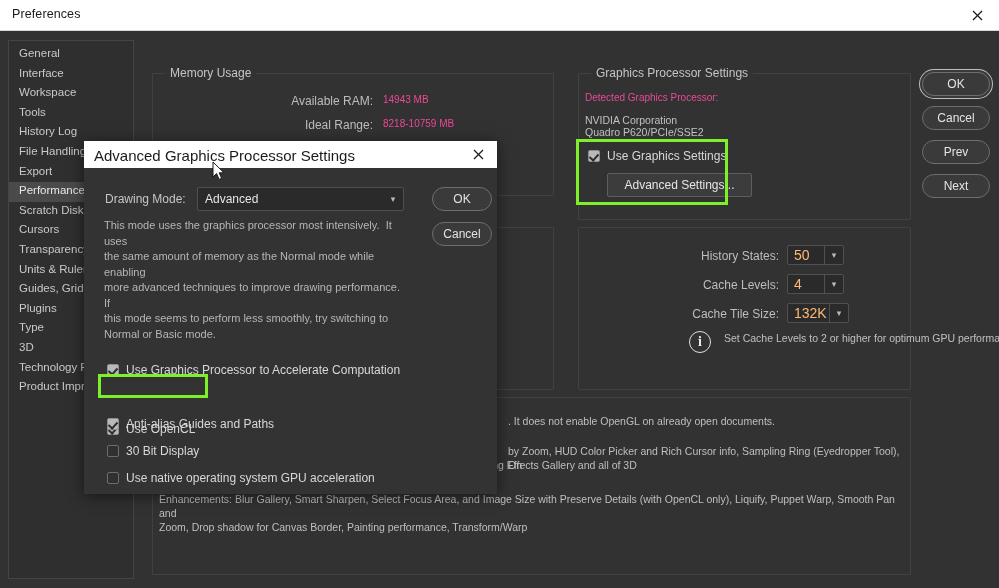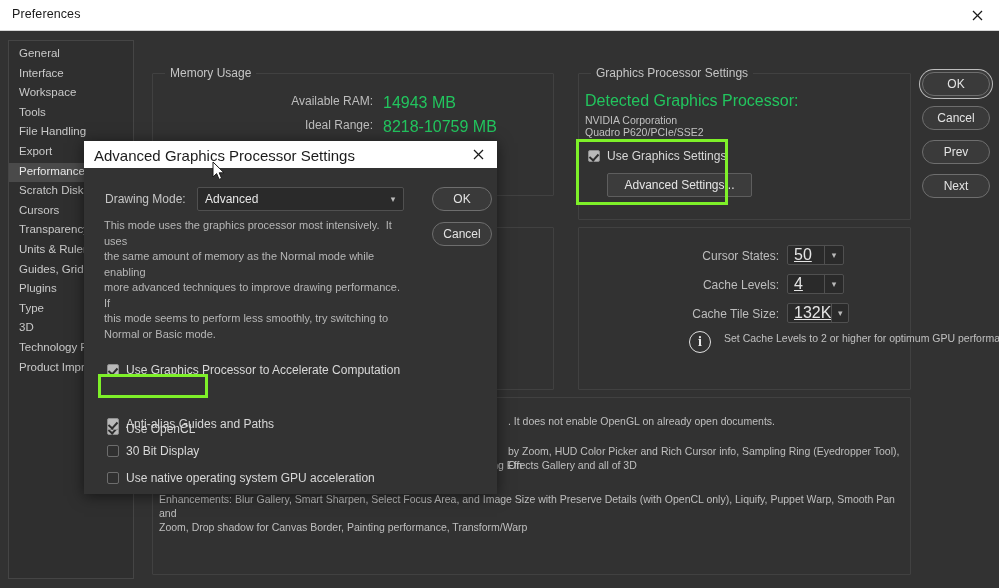--- a/index.html
+++ b/index.html
@@ -85,21 +85,21 @@
   #grp-desc { left: 152px; top: 366px; width: 759px; height: 178px; }
 
   .lbl-r {
     position: absolute;
     font-size: 12px; color: #bdbdbd;
     text-align: right;
     white-space: nowrap;
   }
   .val {
     position: absolute;
-    font-size: 16px; color: #22c55e;
+    font-size: 10px; color: #ec4899;
     white-space: nowrap;
   }
   .small-val {
     position: absolute;
     font-size: 10.5px; color: #c0c0c0;
     white-space: nowrap; line-height: 12.5px;
   }
 
   
   .numfield {
@@ -107,21 +107,21 @@
     height: 20px;
     background: #2a2a2a;
     border: 1px solid #505050;
     border-radius: 2px;
     display: flex; align-items: stretch;
   }
   .numfield .nv {
     flex: 1;
     display: flex; align-items: center;
     padding-left: 6px;
-    font-size: 16px; color: #e5e5e5; text-decoration: underline;
+    font-size: 14px; color: #fdba74;
   }
   .numfield .caret {
     width: 19px;
     border-left: 1px solid #505050;
     display: flex; align-items: center; justify-content: center;
     color: #b9b9b9; font-size: 9px;
   }
 
   
   .cbx {
@@ -288,20 +288,21 @@
     </div>
   </div>
 
   <div class="prefs-body">
 
     <div class="sidebar">
       <div class="side-item first">General</div>
       <div class="side-item">Interface</div>
       <div class="side-item">Workspace</div>
       <div class="side-item">Tools</div>
+      <div class="side-item">History Log</div>
       <div class="side-item">File Handling</div>
       <div class="side-item">Export</div>
       <div class="side-item selected">Performance</div>
       <div class="side-item">Scratch Disks</div>
       <div class="side-item">Cursors</div>
       <div class="side-item">Transparency &amp;</div>
       <div class="side-item">Units &amp; Rulers</div>
       <div class="side-item">Guides, Grid &amp;</div>
       <div class="side-item">Plugins</div>
       <div class="side-item">Type</div>
@@ -327,21 +328,21 @@
       <div class="small-val" style="left:6px; top:52px;">Quadro P620/PCIe/SSE2</div>
 
       <div class="cb-row" style="left:9px; top:75px;">
         <span class="cbx on"></span><span class="cb-label">Use Graphics Settings</span>
       </div>
 
       <div class="flatbtn" style="left:28px; top:99px; width:145px; height:24px;">Advanced Settings...</div>
     </div>
 
     <div class="group" id="grp-history">
-      <div class="lbl-r" style="left:20px; top:21px; width:180px;">Cursor States:</div>
+      <div class="lbl-r" style="left:20px; top:21px; width:180px;">History States:</div>
       <div class="numfield" style="left:208px; top:17px; width:57px;">
         <div class="nv">50</div>
         <div class="caret">▾</div>
       </div>
 
       <div class="lbl-r" style="left:20px; top:50px; width:180px;">Cache Levels:</div>
       <div class="numfield" style="left:208px; top:46px; width:57px;">
         <div class="nv">4</div>
         <div class="caret">▾</div>
       </div>

